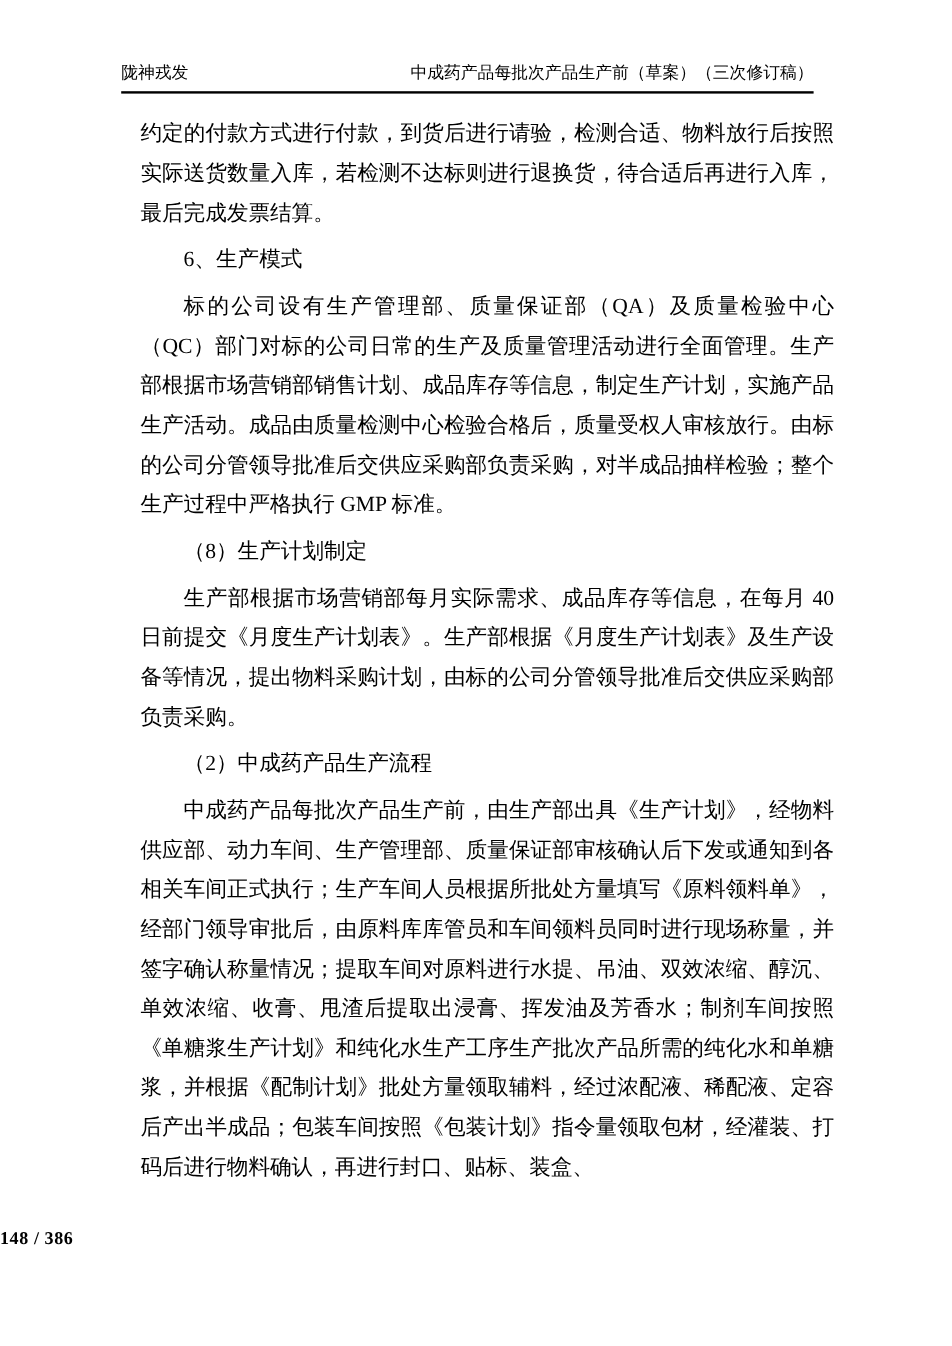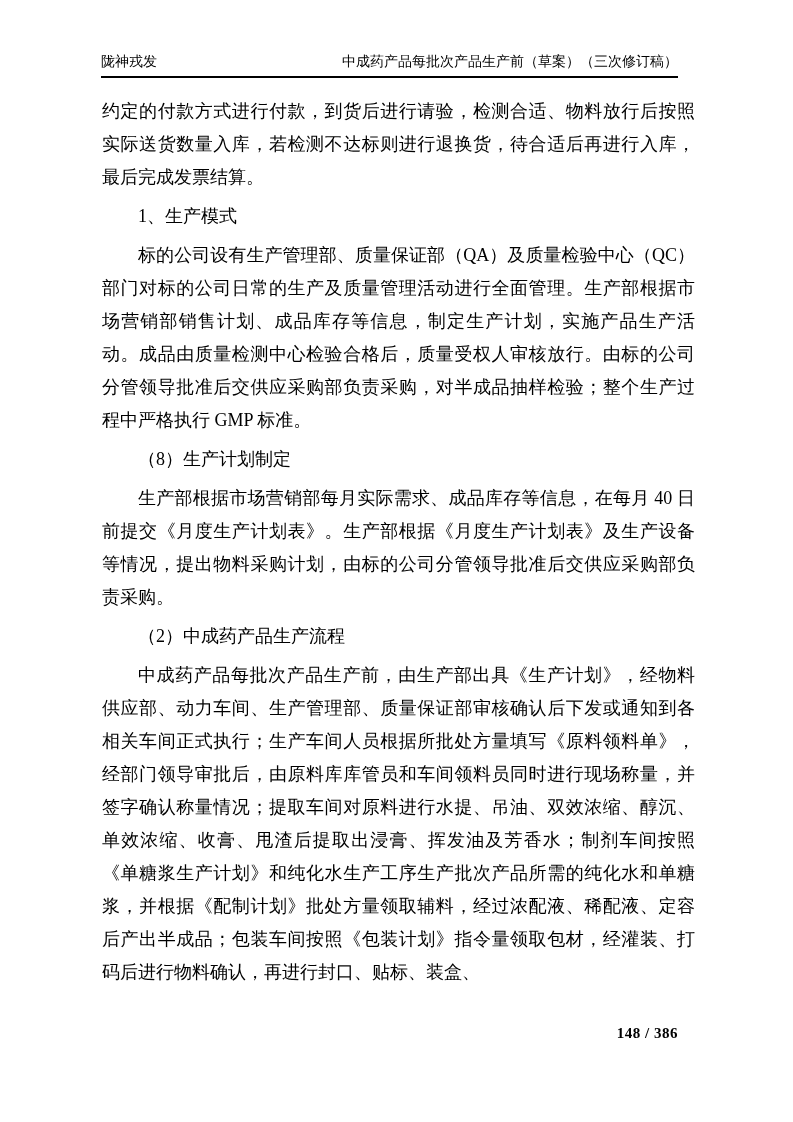--- a/index.html
+++ b/index.html
@@ -33,50 +33,49 @@
   .content {
     position: absolute;
     left: 101px;
     top: 95px;
     width: 594px;
     font-size: 18px;
     line-height: 33px;
     text-align: justify;
   }
   .content .block {
-    margin: 0 0 6px 1px;
+    margin: 0 0 6px 16px;
     text-indent: 2em;
   }
   .content .block.no-indent {
     text-indent: 0;
   }
   .footer {
     position: absolute;
     left: 0;
     top: 1025px;
     width: 678px;
-    text-align: right;
     font-size: 15px;
     font-weight: 700;
     letter-spacing: 0.5px;
   }
 </style>
 </head>
 <body>
 
 <div class="page">
 
   <div class="header">
     <span>陇神戎发</span>
     <span>中成药产品每批次产品生产前（草案）（三次修订稿）</span>
   </div>
 
   <div class="content" id="content">
       <p class="block paragraph no-indent">约定的付款方式进行付款，到货后进行请验，检测合适、物料放行后按照实际送货数量入库，若检测不达标则进行退换货，待合适后再进行入库，最后完成发票结算。</p>
-      <p class="block heading">1、生产模式</p>
+      <p class="block heading">6、生产模式</p>
       <p class="block paragraph">标的公司设有生产管理部、质量保证部（QA）及质量检验中心（QC）部门对标的公司日常的生产及质量管理活动进行全面管理。生产部根据市场营销部销售计划、成品库存等信息，制定生产计划，实施产品生产活动。成品由质量检测中心检验合格后，质量受权人审核放行。由标的公司分管领导批准后交供应采购部负责采购，对半成品抽样检验；整个生产过程中严格执行 GMP 标准。</p>
       <p class="block heading">（8）生产计划制定</p>
       <p class="block paragraph">生产部根据市场营销部每月实际需求、成品库存等信息，在每月 40 日前提交《月度生产计划表》。生产部根据《月度生产计划表》及生产设备等情况，提出物料采购计划，由标的公司分管领导批准后交供应采购部负责采购。</p>
       <p class="block heading">（2）中成药产品生产流程</p>
       <p class="block paragraph">中成药产品每批次产品生产前，由生产部出具《生产计划》，经物料供应部、动力车间、生产管理部、质量保证部审核确认后下发或通知到各相关车间正式执行；生产车间人员根据所批处方量填写《原料领料单》，经部门领导审批后，由原料库库管员和车间领料员同时进行现场称量，并签字确认称量情况；提取车间对原料进行水提、吊油、双效浓缩、醇沉、单效浓缩、收膏、甩渣后提取出浸膏、挥发油及芳香水；制剂车间按照《单糖浆生产计划》和纯化水生产工序生产批次产品所需的纯化水和单糖浆，并根据《配制计划》批处方量领取辅料，经过浓配液、稀配液、定容后产出半成品；包装车间按照《包装计划》指令量领取包材，经灌装、打码后进行物料确认，再进行封口、贴标、装盒、</p>
     </div>
 
   <div class="footer">
     <span>148 / 386</span>
   </div>

